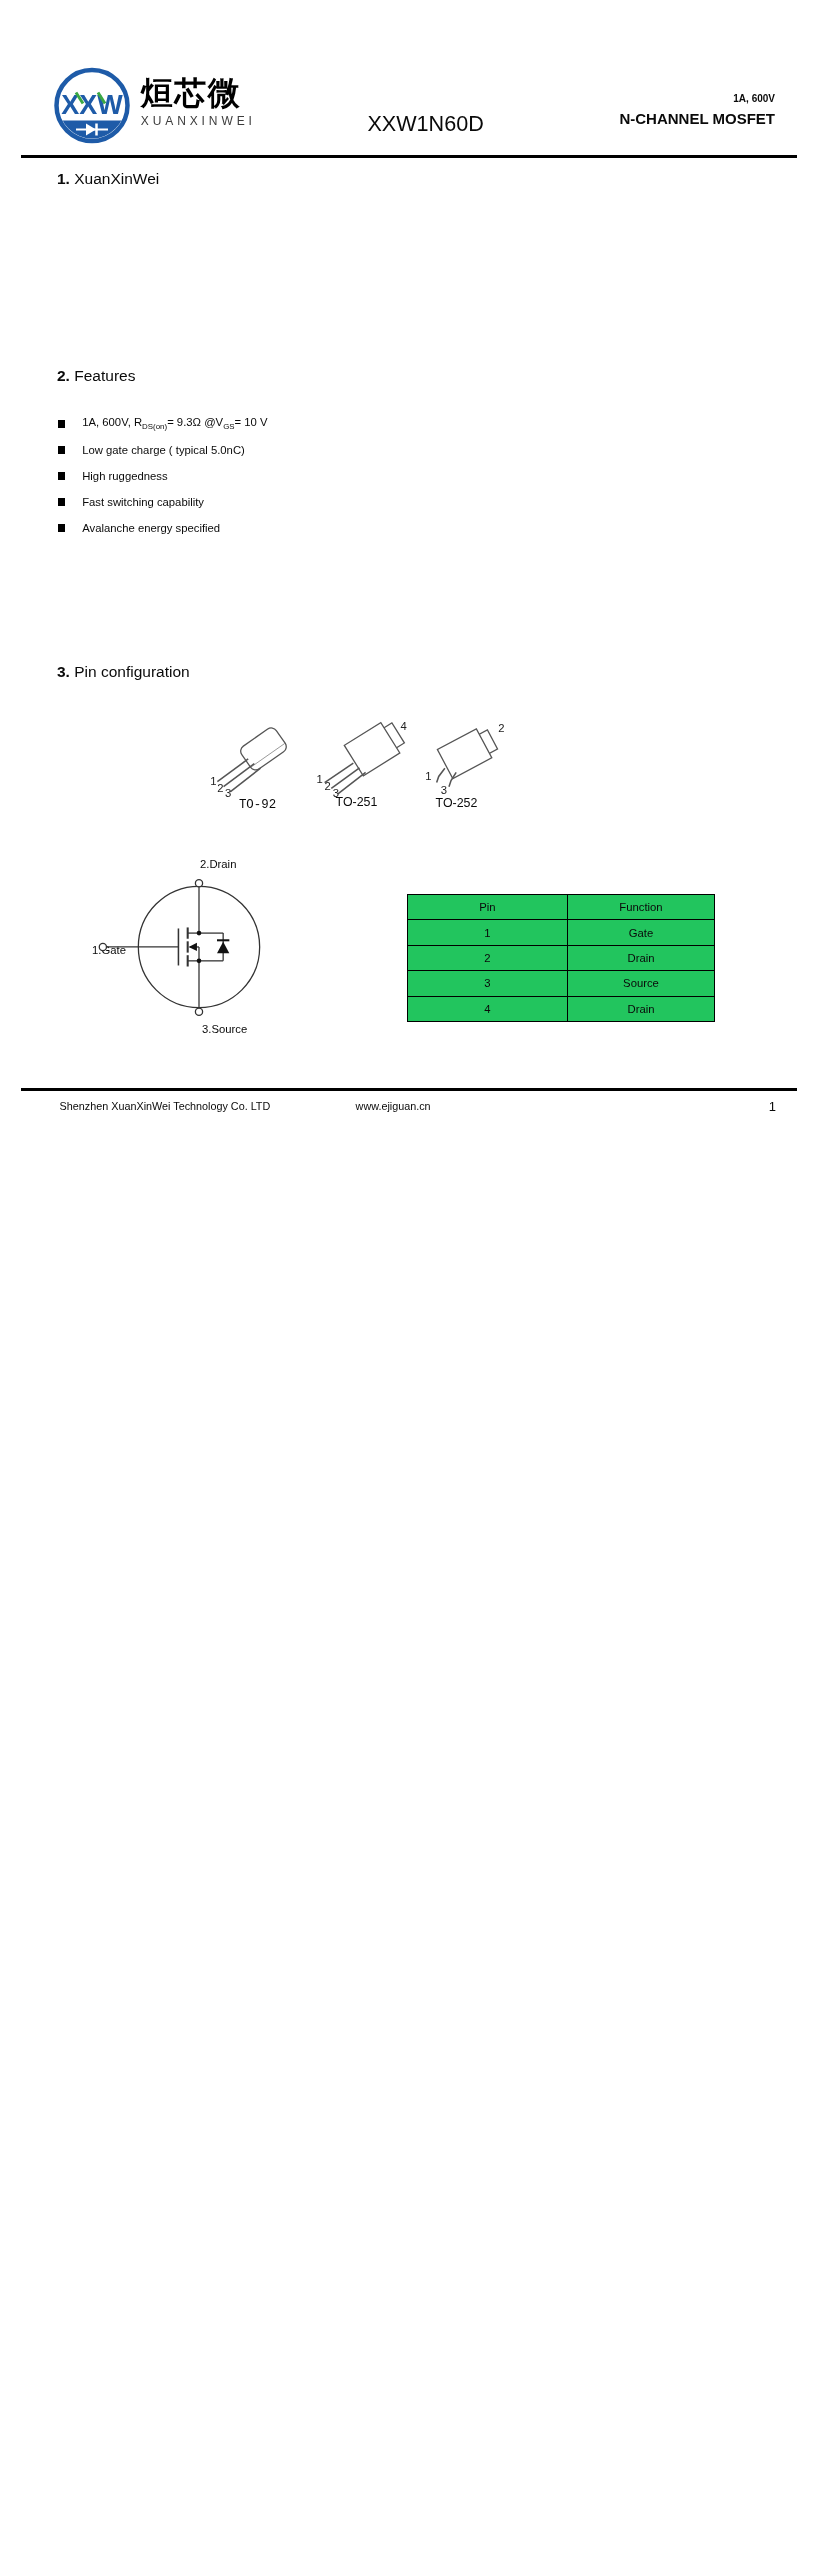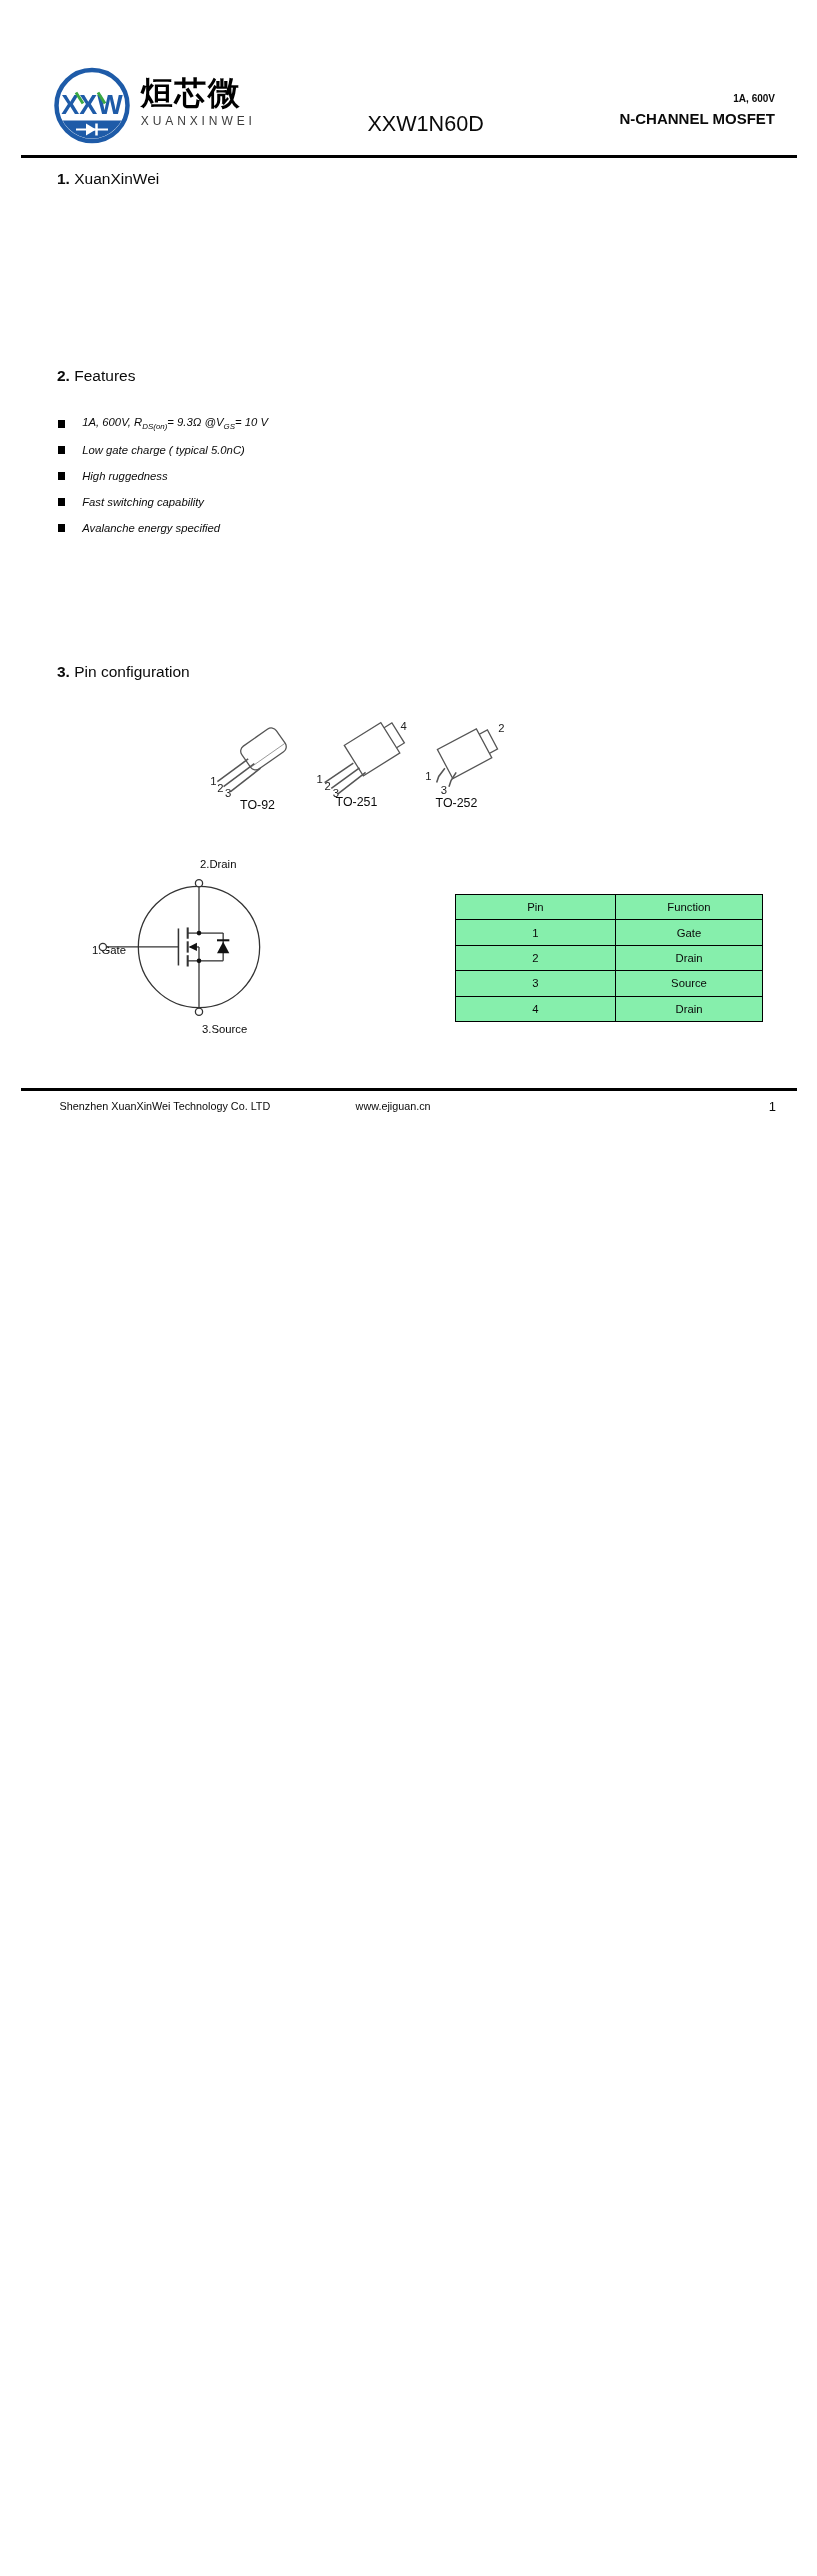--- a/index.html
+++ b/index.html
@@ -32,21 +32,21 @@
   .sec-title{position:absolute;font-size:15.5px;white-space:nowrap;}
   .sec-title .num{font-weight:bold;}
   .para{position:absolute;font-size:11.3px;line-height:28px;text-align:justify;text-indent:87px;}
   .features{position:absolute;}
   .feat-item{display:flex;align-items:center;height:26px;font-size:11.3px;}
   .blt{width:6.7px;height:8.2px;background:#000;margin-right:17.5px;flex:none;}
   .pkg-label{position:absolute;font-size:12.4px;text-align:center;width:77px;}
   .sym-label{position:absolute;font-size:11.3px;}
 
   
-  table{border-collapse:collapse;table-layout:fixed;background:#86efac;margin-left:48px;}
+  table{border-collapse:collapse;table-layout:fixed;background:#22c55e;}
   td{border:1px solid #000;text-align:center;font-size:10.3px;padding:2.1px 3.1px;
      white-space:pre-line;vertical-align:middle;overflow:hidden;}
   .t-pin{position:absolute;left:407px;top:894px;width:307px;}
   .t-pin td{padding:6.2px 3.1px;font-size:11.3px;}
   sub{font-size:70%;}
   svg text{font-family:"Liberation Sans","DejaVu Sans",sans-serif;}
 </style>
 </head>
 <body>
 
@@ -83,21 +83,21 @@
     <div class="hdr-rule"></div>
   </div>
 
   <div class="sec-title" style="left:57px;top:170px;">
     <span class="num">1.</span><span> XuanXinWei</span>
   </div>
 
   <div class="sec-title" style="left:57px;top:367px;">
     <span class="num">2.</span><span> Features</span>
   </div>
-  <div class="features" style="left:58px;top:411px;width:464px;font-style:italic;">
+  <div class="features" style="left:58px;top:411px;width:464px;">
       <div class="feat-item">
         <span class="blt"></span>
         <span>1A, 600V, R<sub>DS(on)</sub>= 9.3Ω @V<sub>GS</sub>= 10 V</span>
       </div>
       <div class="feat-item">
         <span class="blt"></span>
         <span>Low gate charge ( typical 5.0nC)</span>
       </div>
       <div class="feat-item">
         <span class="blt"></span>
@@ -146,21 +146,21 @@
     <g transform="rotate(-28 105 60)">
       <rect x="142" y="42" width="20" height="42" fill="#fff" stroke="#555" stroke-width="2.5"></rect>
       <rect x="58" y="30" width="86" height="64" fill="#fff" stroke="#555" stroke-width="2.5"></rect>
     </g>
     <polyline points="64,92 52,108 48,120" fill="none" stroke="#555" stroke-width="3"></polyline>
     <polyline points="86,100 76,116 72,128" fill="none" stroke="#555" stroke-width="3"></polyline>
     <text x="26" y="114" font-size="22" fill="#222">1</text>
     <text x="56" y="142" font-size="22" fill="#222">3</text>
     <text x="168" y="22" font-size="22" fill="#222">2</text>
   </svg>
-  <div class="pkg-label" style="left:219px;top:798px;">TO-92</div>
+  <div class="pkg-label" style="left:219px;top:798px;font-family:Liberation Mono, monospace;">TO-92</div>
   <div class="pkg-label" style="left:318px;top:795px;">TO-251</div>
   <div class="pkg-label" style="left:418px;top:796px;">TO-252</div>
 
   <div class="sym-label" style="left:200px;top:858px;">2.Drain</div>
   <div class="sym-label" style="left:92px;top:944px;">1.Gate</div>
   <div class="sym-label" style="left:202px;top:1023px;">3.Source</div>
   <svg style="position:absolute;left:88px;top:875px;" width="222" height="146" viewBox="0 0 430 284">
     <circle cx="215" cy="140" r="118" fill="none" stroke="#333" stroke-width="2.5"></circle>
     <circle cx="215" cy="16" r="7" fill="#fff" stroke="#333" stroke-width="2.5"></circle>
     <line x1="215" y1="23" x2="215" y2="113" stroke="#333" stroke-width="2.5"></line>

